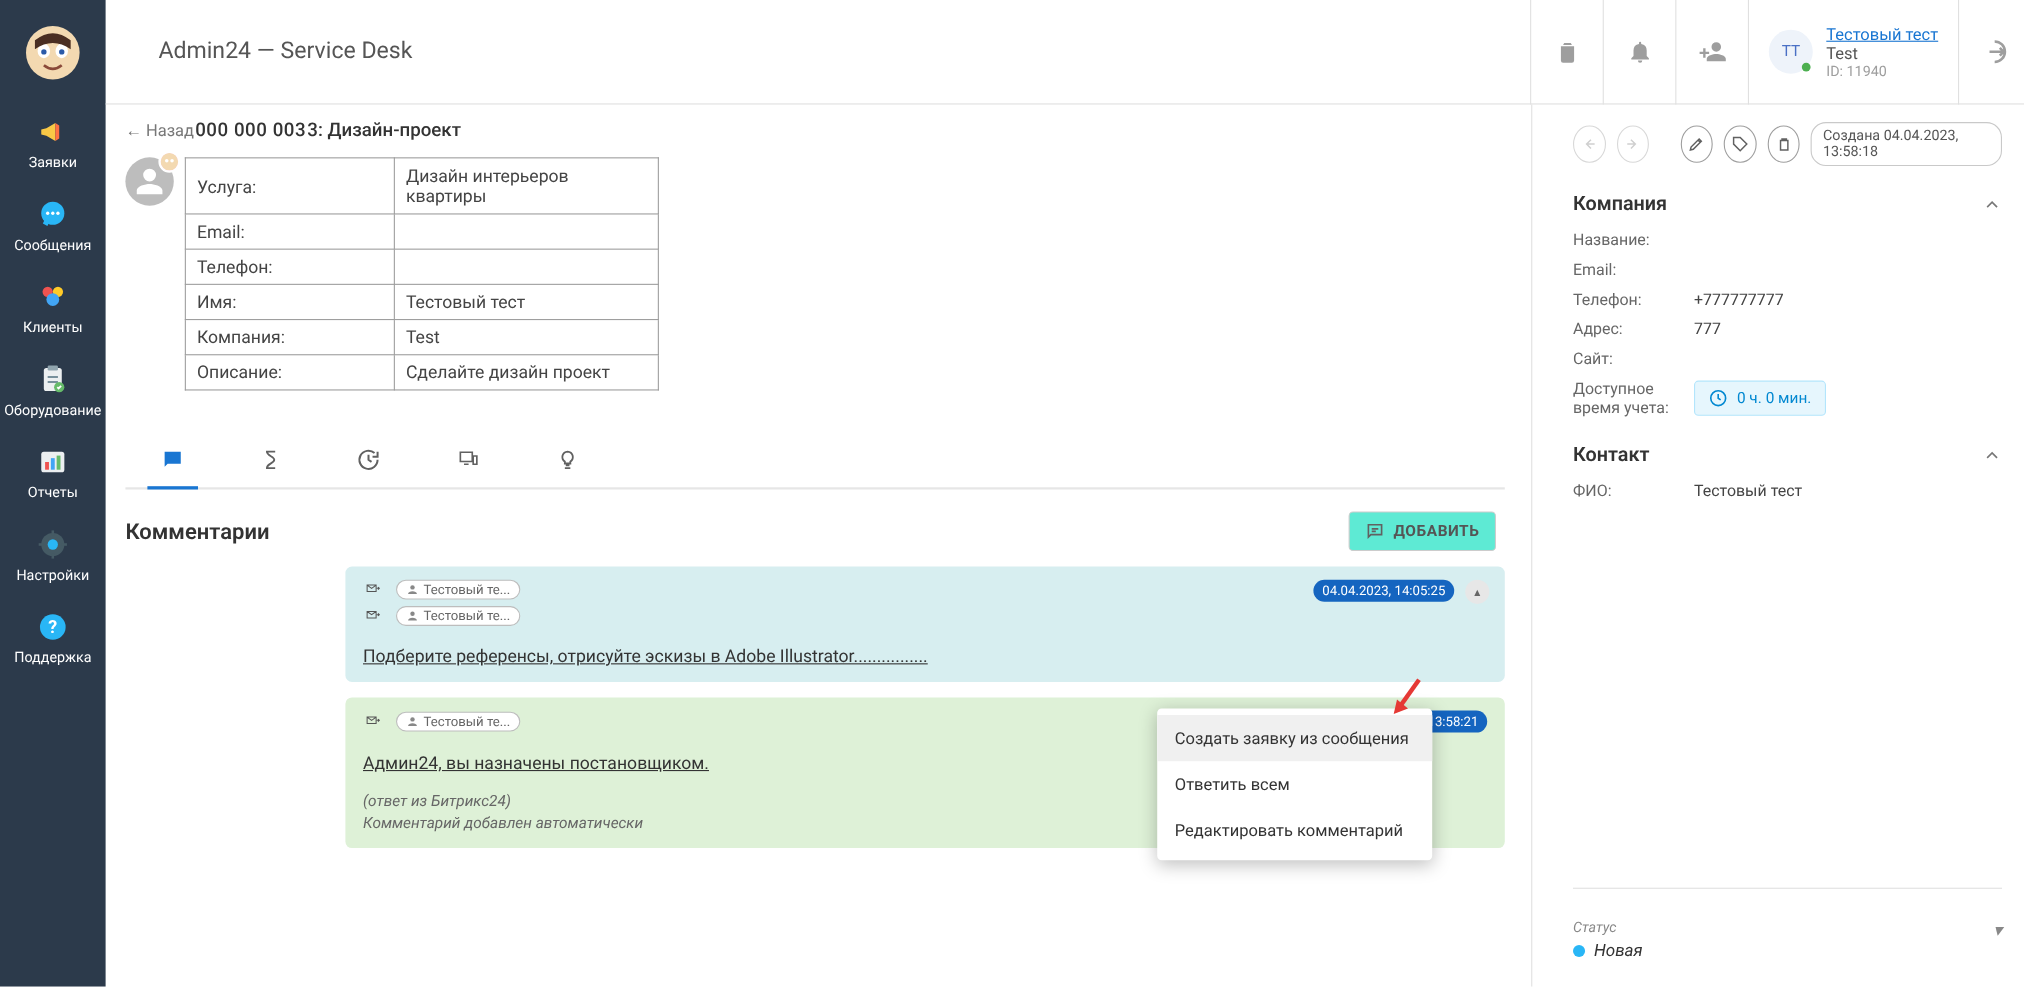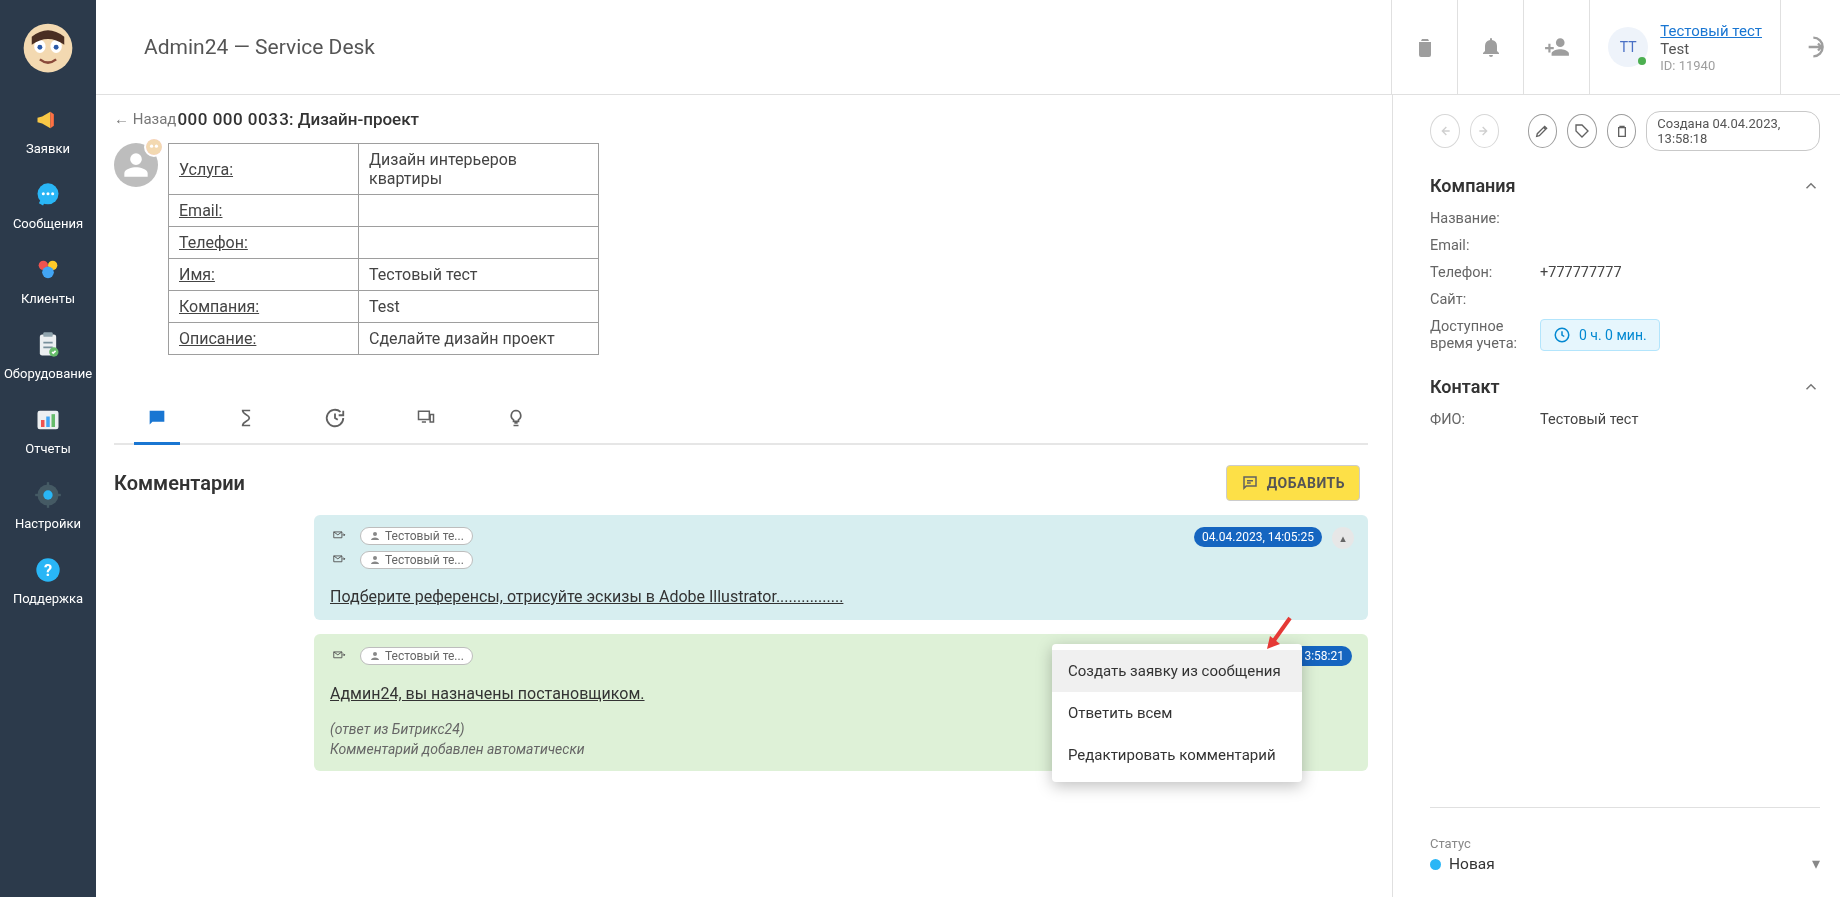--- a/index.html
+++ b/index.html
@@ -38,31 +38,31 @@
   .crumb-row .tid { font-weight:500; letter-spacing:0.5px; }
   .crumb-row .ttitle { font-weight:500; }
 
   .detail-row { display:flex; gap:10px; }
   .avatar-badge { width:44px; height:44px; border-radius:50%; background:#bdbdbd; display:flex; align-items:center; justify-content:center; position:relative; }
   .avatar-badge svg.person{ fill:#fff; }
   .avatar-badge .mini{ position:absolute; top:-6px; right:-6px; width:20px; height:20px; border-radius:50%; border:2px solid #fff; overflow:hidden; background:#fde; }
 
   table.details { border-collapse: collapse; }
   table.details td { border:1px solid #9e9e9e; padding: 6px 10px; font-size:16px; color:#444; }
-  table.details td.k { width:190px;text-decoration:underline; }
+  table.details td.k { width:190px; }
   table.details td.v { width:240px; }
 
   .tabs { display:flex; gap: 60px; padding-left:28px; margin-top:44px; border-bottom:2px solid #e6e6e6; }
   .tab { padding: 8px 4px 10px; color:#616161; cursor:pointer; position:relative; }
   .tab.active { color:#1976d2; }
   .tab.active::after{ content:""; position:absolute; left:-8px; right:-8px; bottom:-2px; height:3px; background:#1976d2; }
 
   .comments-head { display:flex; align-items:center; justify-content:space-between; margin-top:20px; padding-right:8px; }
   .comments-head h2 { font-size:20px; color:#333; font-weight:600; }
-  .add-btn { border:1px solid #ccc; background:#fde047; color:#555; font-weight:700; font-size:14px; letter-spacing:0.5px; padding:8px 14px; border-radius:4px; display:flex; align-items:center; gap:8px; cursor:pointer; }
+  .add-btn { border:1px solid #ccc; background:#5eead4; color:#555; font-weight:700; font-size:14px; letter-spacing:0.5px; padding:8px 14px; border-radius:4px; display:flex; align-items:center; gap:8px; cursor:pointer; }
 
   .comment { border-radius:6px; margin-top:14px; padding:12px 16px 14px; position:relative; margin-left:200px; }
   .comment.blue { background:#d7eef0; }
   .comment.green { background:#def1d7; }
   .comment-head { display:flex; align-items:center; gap:12px; font-size:13px; color:#555; }
   .chip-user { border:1px solid #bdbdbd; border-radius:12px; padding:1px 8px; display:flex; align-items:center; gap:4px; font-size:12px; color:#666; background:#fff; }
   .chip-date { margin-left:auto; background:#1565c0; color:#fff; font-size:12px; padding:3px 8px; border-radius:10px; }
   .comment-menu-btn { width:22px; height:22px; border-radius:50%; background:#e7e7e7; display:flex; align-items:center; justify-content:center; color:#666; font-size:11px; margin-left:6px; cursor:pointer; }
   .comment-body { margin-top:18px; font-size:16px; color:#333;text-decoration:underline; }
   .comment-note { margin-top:18px; font-size:14px; color:#666; font-style:italic; }
@@ -401,20 +401,24 @@
               </div>
             <div class="row">
                 <span class="k">Email:</span>
                 <span></span>
               </div>
             <div class="row">
                 <span class="k">Телефон:</span>
                 <span>+777777777</span>
               </div>
             <div class="row">
+                <span class="k">Адрес:</span>
+                <span>777</span>
+              </div>
+            <div class="row">
                 <span class="k">Сайт:</span>
                 <span></span>
               </div>
             <div class="row" style="align-items:center;">
               <span class="k" style="width:110px;">Доступное время учета:</span>
               <span class="time-badge">
                 <svg width="18" height="18" viewBox="0 0 24 24">
                     <circle cx="12" cy="12" r="9" fill="none" stroke="#0288d1" stroke-width="2"></circle>
                     <path d="M12 7v5l3 2" stroke="#0288d1" stroke-width="2" fill="none"></path>
                   </svg>
@@ -434,21 +438,21 @@
           <div class="kvlist">
             <div class="row">
                 <span class="k">ФИО:</span>
                 <span>Тестовый тест</span>
               </div>
           </div>
         </div>
 
         <div style="flex:1"></div>
         <div style="border-top:1px solid #e0e0e0;"></div>
-        <div class="status-block" style="display:flex; align-items:flex-end; gap:8px;">
+        <div class="status-block" style="display:flex; gap:8px;font-style:italic;">
           <div style="flex:1">
             <div class="lbl">Статус</div>
             <div class="status-line">
               <span class="status-dot"></span>
               <span>Новая</span>
             </div>
           </div>
           <span class="caret-down">▾</span>
         </div>
         <div style="height:6px"></div>

